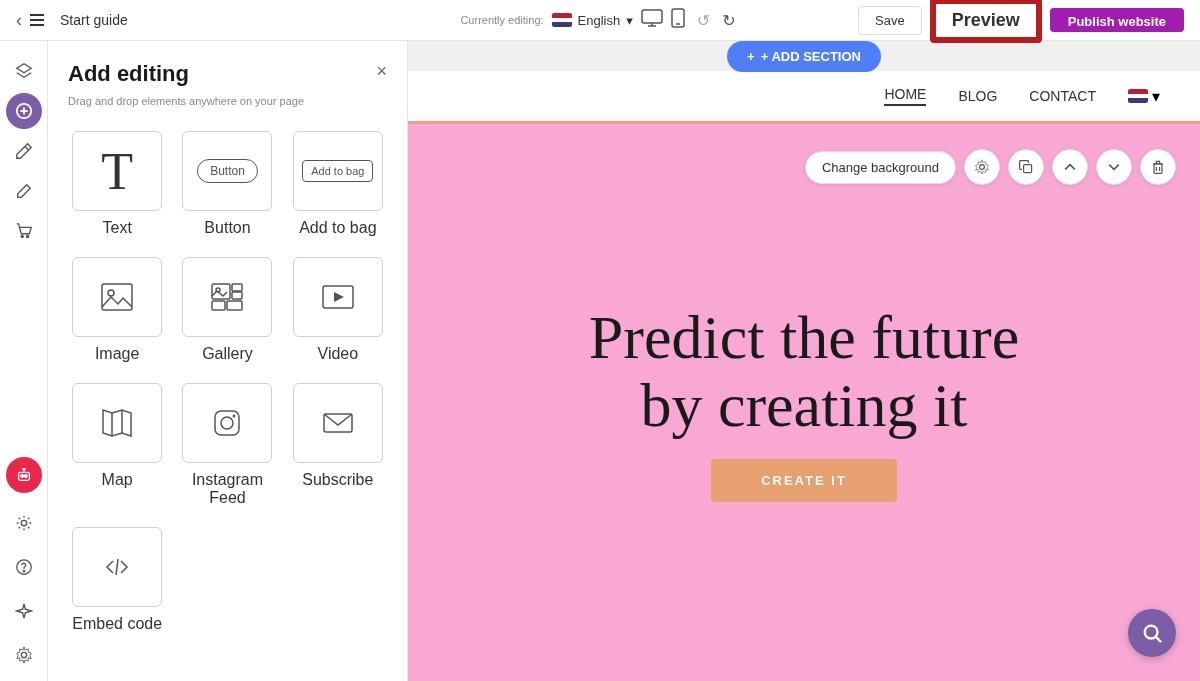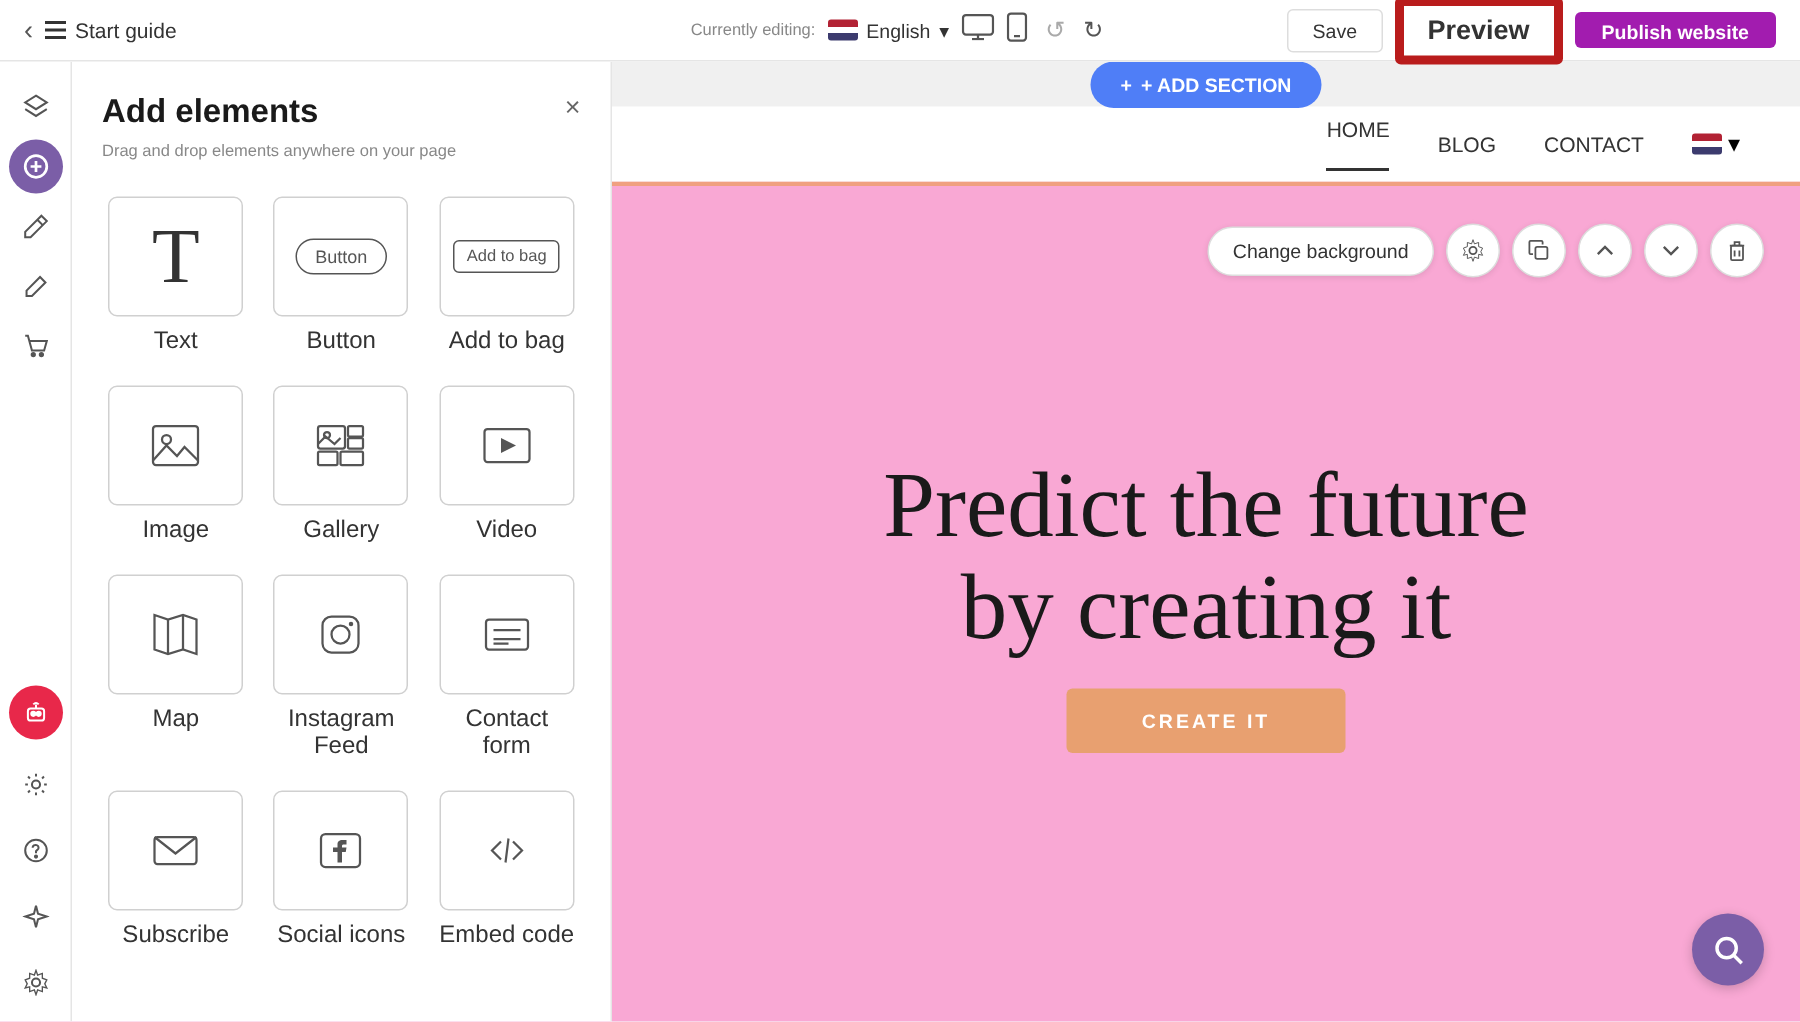--- a/index.html
+++ b/index.html
@@ -14,21 +14,21 @@
       align-items: center;
       padding: 0 16px;
       gap: 12px;
       flex-shrink: 0;
       z-index: 100;
     }
     .topbar-left { display: flex; align-items: center; gap: 8px; flex: 1; }
     .topbar-center { display: flex; align-items: center; gap: 8px; flex: 1; justify-content: center; }
     .topbar-right { display: flex; align-items: center; gap: 8px; flex: 1; justify-content: flex-end; }
     .back-btn { background: none; border: none; cursor: pointer; font-size: 18px; color: #555; display: flex; align-items: center; }
-    .start-guide { display: flex; align-items: center; gap: 6px; background: none; border: none; cursor: pointer; font-size: 14px; color: #333; font-weight: 500; }
+    .start-guide { display: flex; align-items: center; gap: 16px; background: none; border: none; cursor: pointer; font-size: 14px; color: #333; font-weight: 500; }
     .hamburger-icon { display: flex; flex-direction: column; gap: 3px; cursor: pointer; }
     .hamburger-icon span { display: block; width: 14px; height: 2px; background: #333; }
     .currently-editing { font-size: 11px; color: #888; }
     .lang-selector { display: flex; align-items: center; gap: 6px; font-size: 13px; color: #333; cursor: pointer; background: none; border: none; }
     .flag { width: 20px; height: 14px; background: linear-gradient(180deg, #B22234 0%, #B22234 35%, #fff 35%, #fff 65%, #3C3B6E 65%); border-radius: 2px; display: inline-block; }
     .device-icons { display: flex; gap: 8px; align-items: center; }
     .device-btn { background: none; border: none; cursor: pointer; color: #555; font-size: 16px; }
     .undo-redo { display: flex; gap: 4px; }
     .undo-redo button { background: none; border: none; cursor: pointer; color: #555; font-size: 16px; padding: 4px; }
     .save-btn { background: none; border: 1px solid #ddd; padding: 6px 16px; border-radius: 4px; cursor: pointer; font-size: 13px; color: #333; }
@@ -144,21 +144,21 @@
       height: 50px;
       background: #fff;
       display: flex;
       align-items: center;
       justify-content: flex-end;
       padding: 0 40px;
       gap: 32px;
       z-index: 5;
     }
     .nav-link { font-size: 14px; color: #333; text-decoration: none; font-weight: 500; cursor: pointer; }
-    .nav-link.active { border-bottom: 2px solid #333; padding-bottom: 18px; }
+    .nav-link.active { border-bottom: 2px solid #333; padding-bottom: 2px; }
     .nav-flag { display: flex; align-items: center; gap: 4px; cursor: pointer; }
 
     
     .section-toolbar {
       position: absolute;
       top: 108px;
       right: 24px;
       display: flex;
       align-items: center;
       gap: 8px;
@@ -365,21 +365,21 @@
     <button class="icon-btn" style="margin-bottom: 8px;">
       <svg width="18" height="18" viewBox="0 0 20 20" fill="none" stroke="currentColor" stroke-width="1.5">
         <circle cx="10" cy="10" r="3"></circle>
         <path d="M10 1 L11.2 4.5 L14.7 3.3 L14.7 6.8 L18 8 L16.5 11 L18 14 L14.7 13.2 L14.7 16.7 L11.2 15.5 L10 19 L8.8 15.5 L5.3 16.7 L5.3 13.2 L2 14 L3.5 11 L2 8 L5.3 6.8 L5.3 3.3 L8.8 4.5 Z" stroke-width="1"></path>
       </svg>
     </button>
   </div>
 
   <div class="add-elements-panel">
     <div class="panel-header">
-      <h2 class="panel-title">Add elements</h2>
+      <h2 class="panel-title">Add editing</h2>
       <button class="panel-close">×</button>
     </div>
     <p class="panel-subtitle">Drag and drop elements anywhere on your page</p>
 
     <div class="elements-grid">
 
       <div class="element-item">
         <div class="element-icon-box text-icon">T</div>
         <span class="element-label">Text</span>
       </div>
@@ -449,51 +449,31 @@
         <div class="element-icon-box">
           <svg class="el-svg" viewBox="0 0 36 36">
             <rect x="6" y="6" width="24" height="24" rx="6"></rect>
             <circle cx="18" cy="18" r="6"></circle>
             <circle cx="25" cy="11" r="1.5" fill="#555" stroke="none"></circle>
           </svg>
         </div>
         <span class="element-label">Instagram Feed</span>
       </div>
 
-      <div class="element-item">
-        <div class="element-icon-box">
-          <svg class="el-svg" viewBox="0 0 36 36">
-            <rect x="4" y="8" width="28" height="20" rx="2"></rect>
-            <line x1="9" y1="15" x2="27" y2="15"></line>
-            <line x1="9" y1="21" x2="27" y2="21"></line>
-            <line x1="9" y1="24" x2="19" y2="24"></line>
-          </svg>
-        </div>
-        <span class="element-label">Contact form</span>
-      </div>
 
       <div class="element-item">
         <div class="element-icon-box">
           <svg class="el-svg" viewBox="0 0 36 36">
             <rect x="4" y="9" width="28" height="18" rx="2"></rect>
             <polyline points="4,9 18,20 32,9"></polyline>
           </svg>
         </div>
         <span class="element-label">Subscribe</span>
       </div>
 
-      <div class="element-item">
-        <div class="element-icon-box">
-          <svg class="el-svg" viewBox="0 0 36 36">
-            <rect x="5" y="7" width="26" height="22" rx="3"></rect>
-            <path d="M16 26 L16 19 L13 19 L13 16 L16 16 L16 14 C16 12 17 11 19.5 11 L22 11 L22 14 L20.5 14 C19.5 14 19 14.3 19 15 L19 16 L22 16 L21.5 19 L19 19 L19 26 Z" fill="#555" stroke="none"></path>
-          </svg>
-        </div>
-        <span class="element-label">Social icons</span>
-      </div>
 
       <div class="element-item">
         <div class="element-icon-box">
           <svg class="el-svg" viewBox="0 0 36 36">
             <polyline points="14,12 8,18 14,24"></polyline>
             <polyline points="22,12 28,18 22,24"></polyline>
             <line x1="19" y1="10" x2="17" y2="26"></line>
           </svg>
         </div>
         <span class="element-label">Embed code</span>

